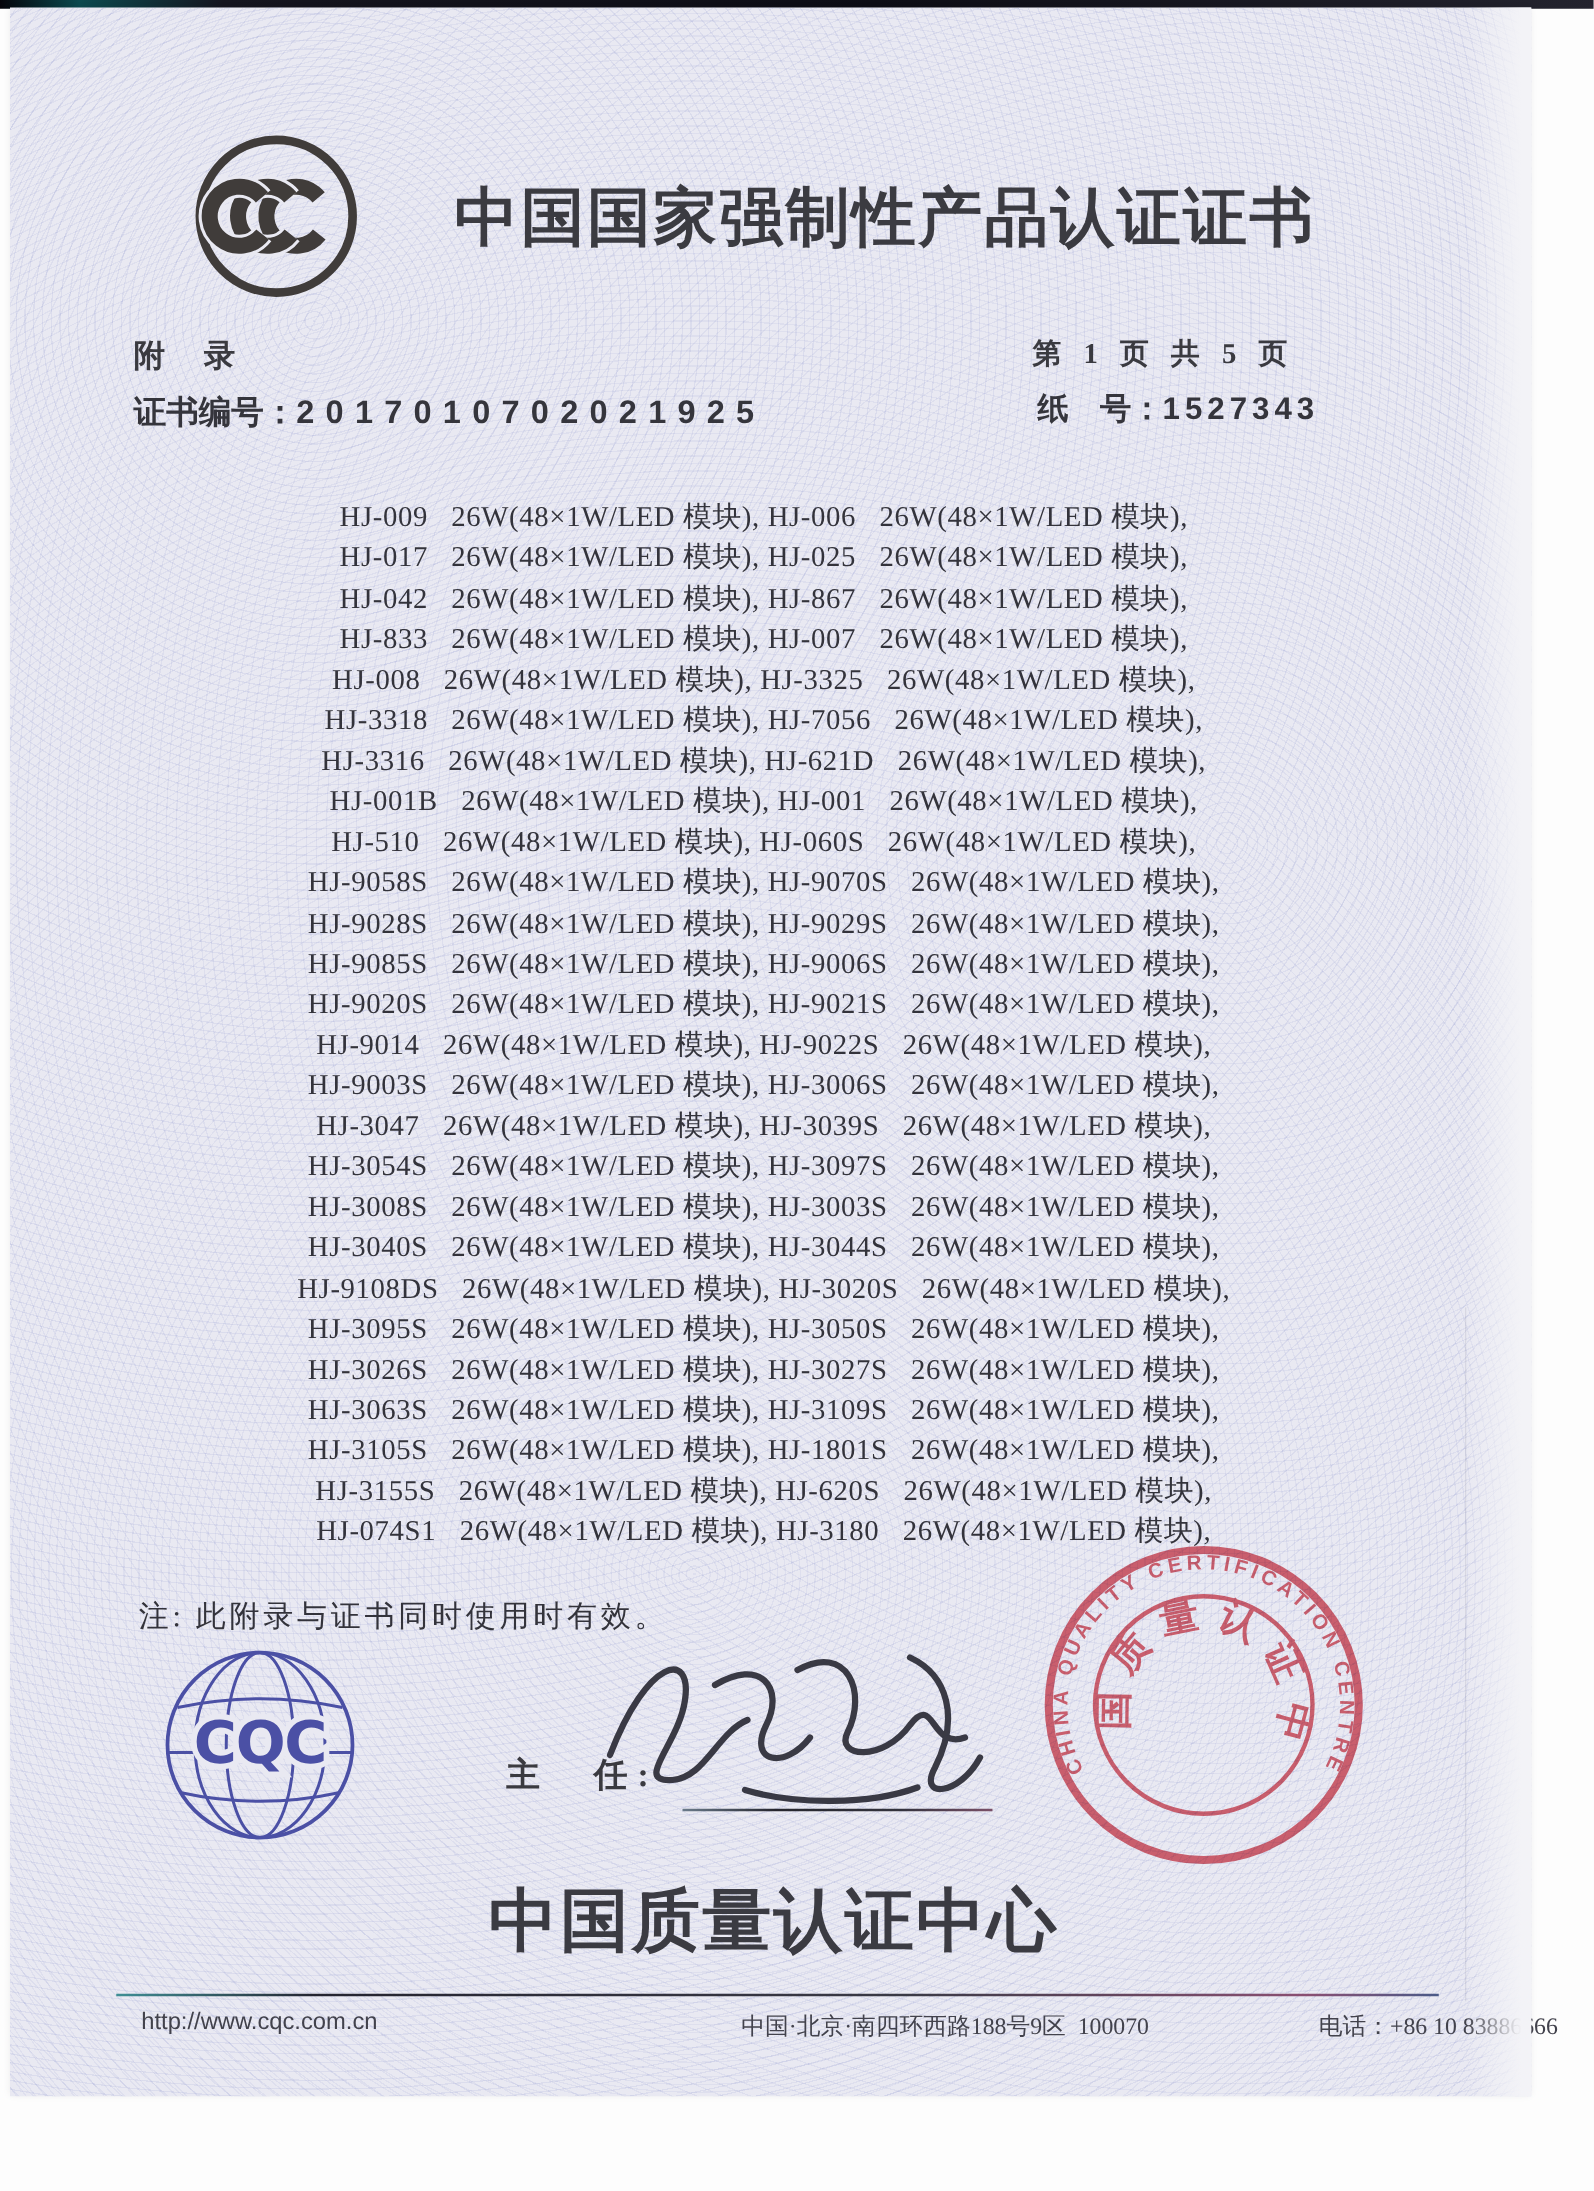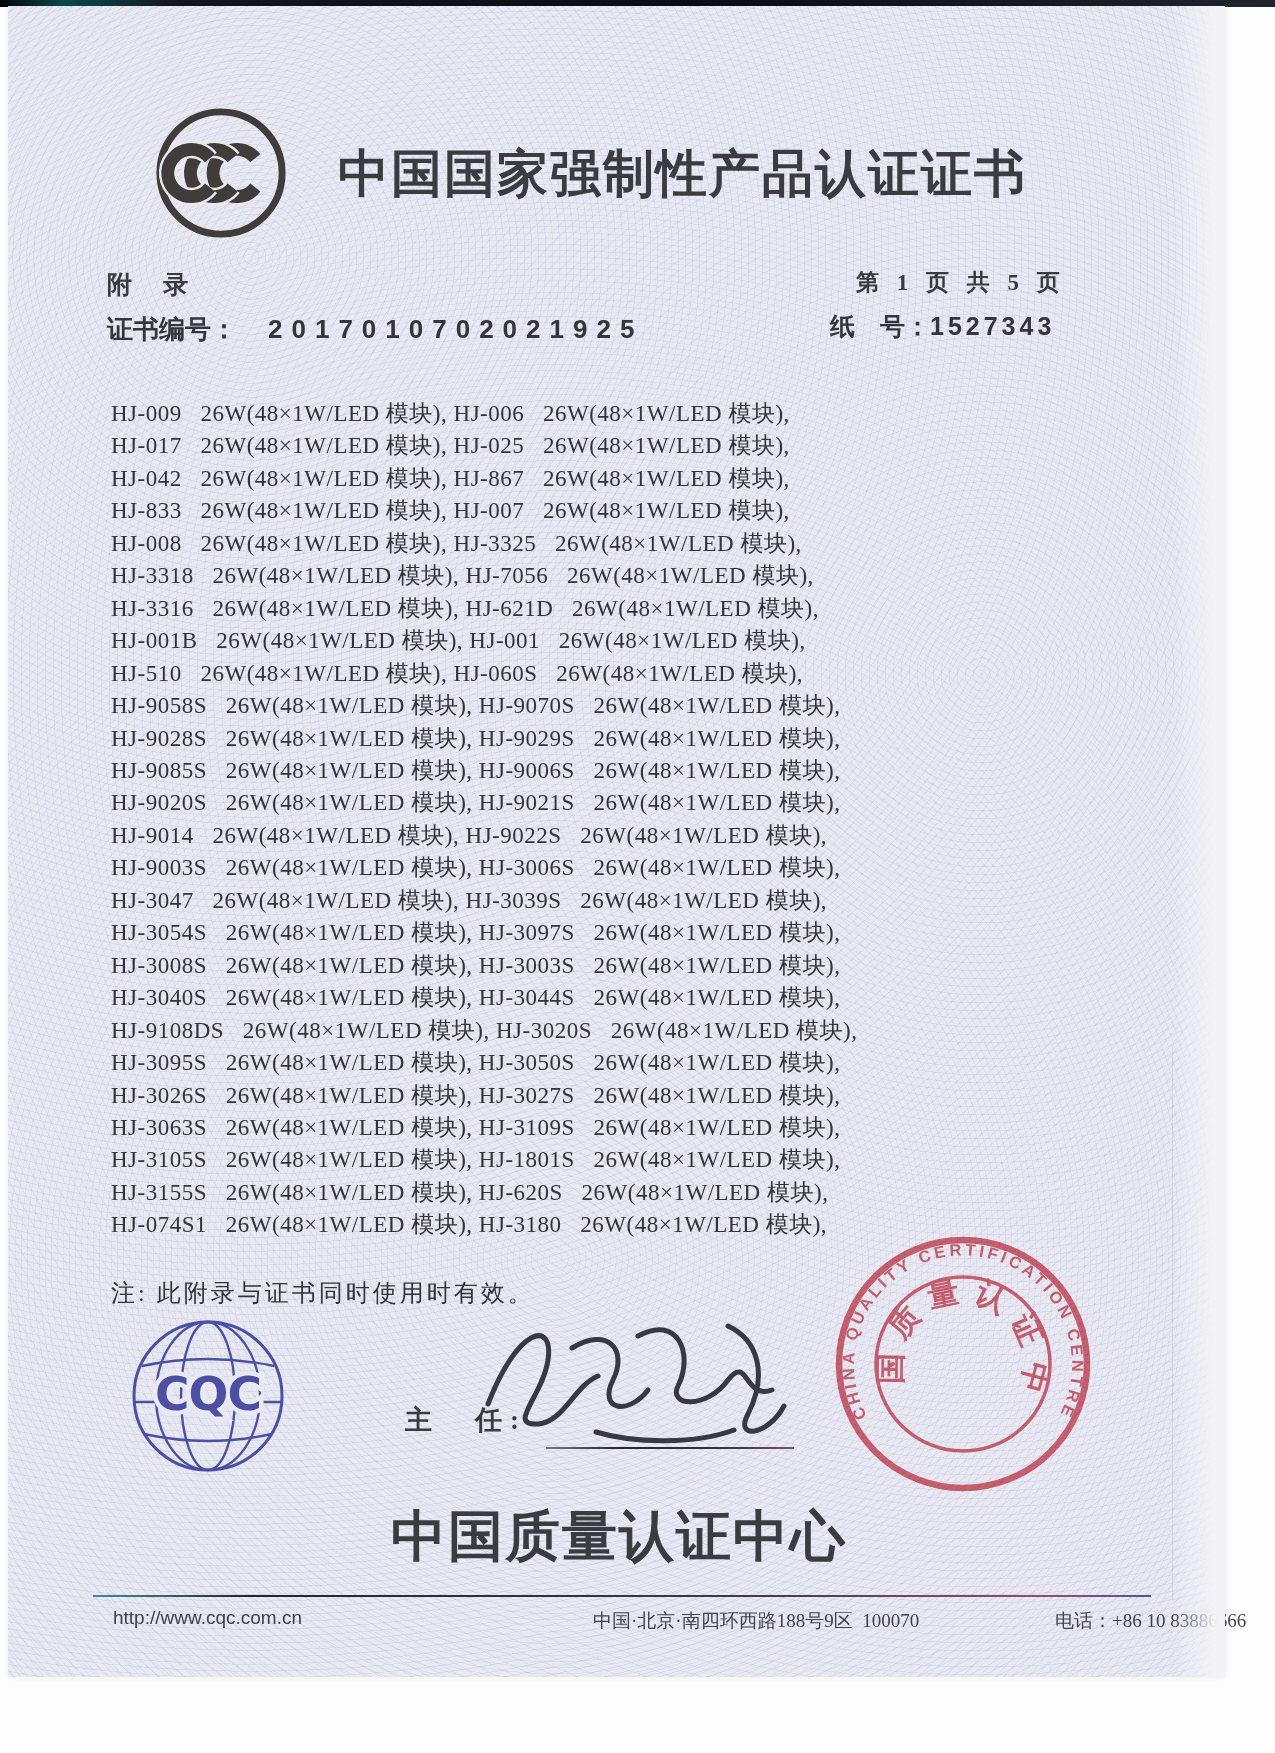--- a/index.html
+++ b/index.html
@@ -14,39 +14,40 @@
     background:linear-gradient(90deg,#04040a 0%,#0c4a4f 5%,#15151f 14%,#0d0d15 55%,#23232e 100%);
   }
   .paper{
     position:absolute;left:8px;top:6px;width:1217px;height:1671px;
     background-color:#e9e9f2;
     background-image:
       repeating-radial-gradient(circle at 20% 15%, rgba(125,135,200,.13) 0 1px, rgba(0,0,0,0) 1px 7px),
       repeating-radial-gradient(circle at 80% 40%, rgba(125,135,200,.11) 0 1px, rgba(0,0,0,0) 1px 8px),
       repeating-radial-gradient(circle at 45% 75%, rgba(125,135,200,.10) 0 1px, rgba(0,0,0,0) 1px 6px);
     box-shadow:0 0 6px rgba(0,0,0,.08);
+    text-align:center;
   }
   .paper::after{
     content:"";position:absolute;right:0;top:0;width:52px;height:100%;
     background:linear-gradient(90deg, rgba(243,243,248,0), #f3f3f7 85%);
   }
   .fold-line{
     position:absolute;left:1164px;top:1040px;width:1px;height:555px;
     background:rgba(60,60,90,.10);
   }
   .ccc-logo{position:absolute;left:144px;top:98px;width:138px;height:138px;}
   .doc-title{
     position:absolute;left:330px;top:134px;width:740px;
     font-size:51px;font-weight:700;letter-spacing:2px;color:#3b3b41;
     white-space:pre;
   }
   .appendix{position:absolute;left:99px;top:262px;font-size:25px;color:#3a3a40;white-space:pre;font-weight:600;}
-  .page-info{position:absolute;left:818px;top:261px;font-size:23px;letter-spacing:6px;color:#3a3a40;font-weight:600;white-space:pre;margin-left:30px;}
+  .page-info{position:absolute;left:818px;top:261px;font-size:23px;letter-spacing:6px;color:#3a3a40;font-weight:600;white-space:pre;}
   .cert-row{position:absolute;left:99px;top:306px;font-size:26px;color:#35353c;font-weight:600;white-space:pre;}
-  .cert-row .num{letter-spacing:9px;font-family:"Liberation Sans",sans-serif;font-weight:600;margin-left:31px;}
+  .cert-row .num{letter-spacing:9px;font-family:"Liberation Sans",sans-serif;font-weight:600;}
   .paperno-row{position:absolute;left:822px;top:304px;font-size:25px;color:#35353c;font-weight:600;white-space:pre;}
   .paperno-row .num{letter-spacing:4px;font-family:"Liberation Sans",sans-serif;font-weight:600;}
   .model-list{position:absolute;left:103px;top:392px;width:1000px;}
   .model-line{
     font-size:23px;line-height:32.45px;white-space:pre;color:#33333b;
     letter-spacing:.5px;
   }
   .note-line{position:absolute;left:103px;top:1271px;font-size:24px;letter-spacing:3px;color:#33333b;white-space:pre;}
   .cqc-logo{position:absolute;left:122px;top:1312px;width:156px;height:156px;}
   .director-row{position:absolute;left:397px;top:1396px;font-size:27px;letter-spacing:8px;color:#3a3a40;font-weight:600;white-space:pre;}

